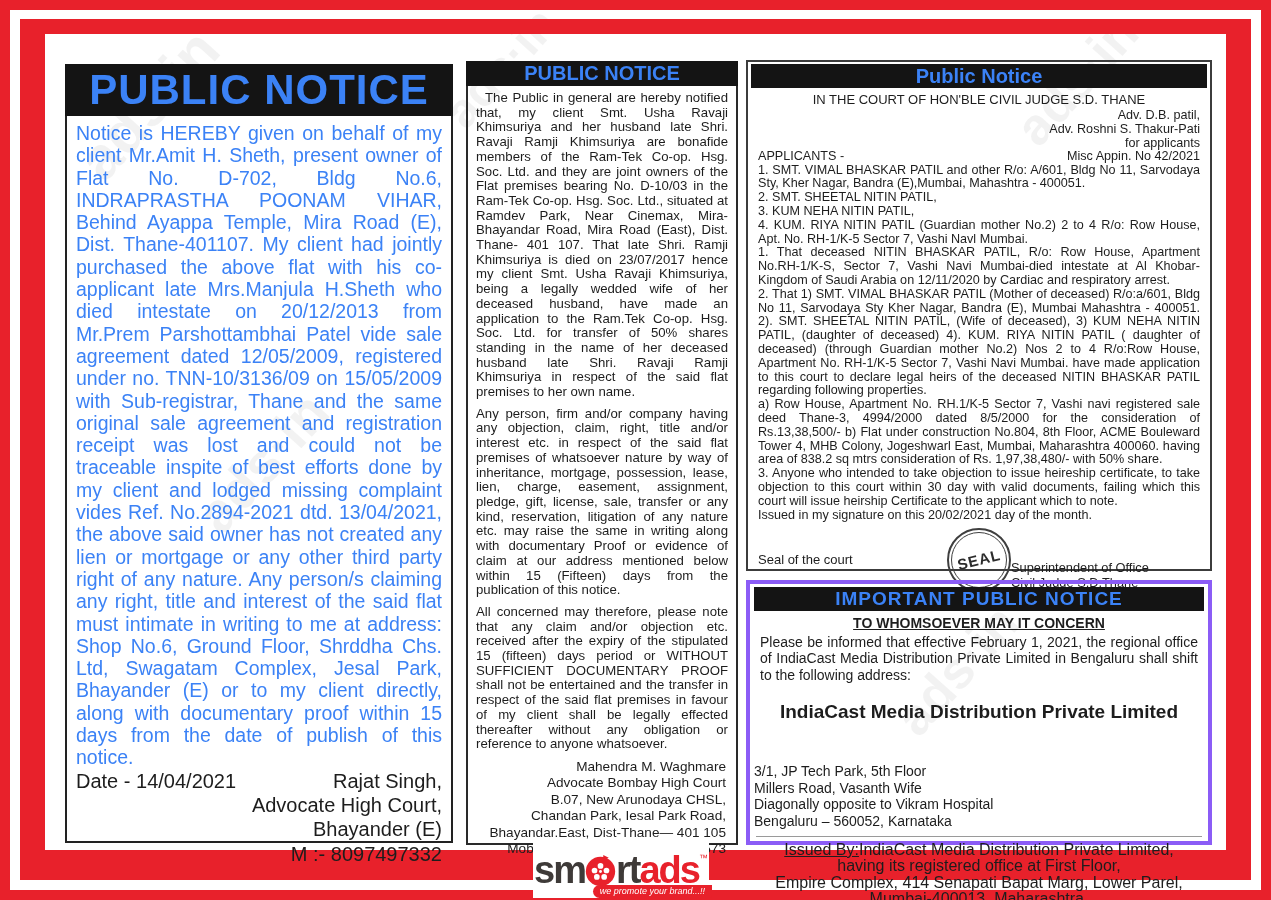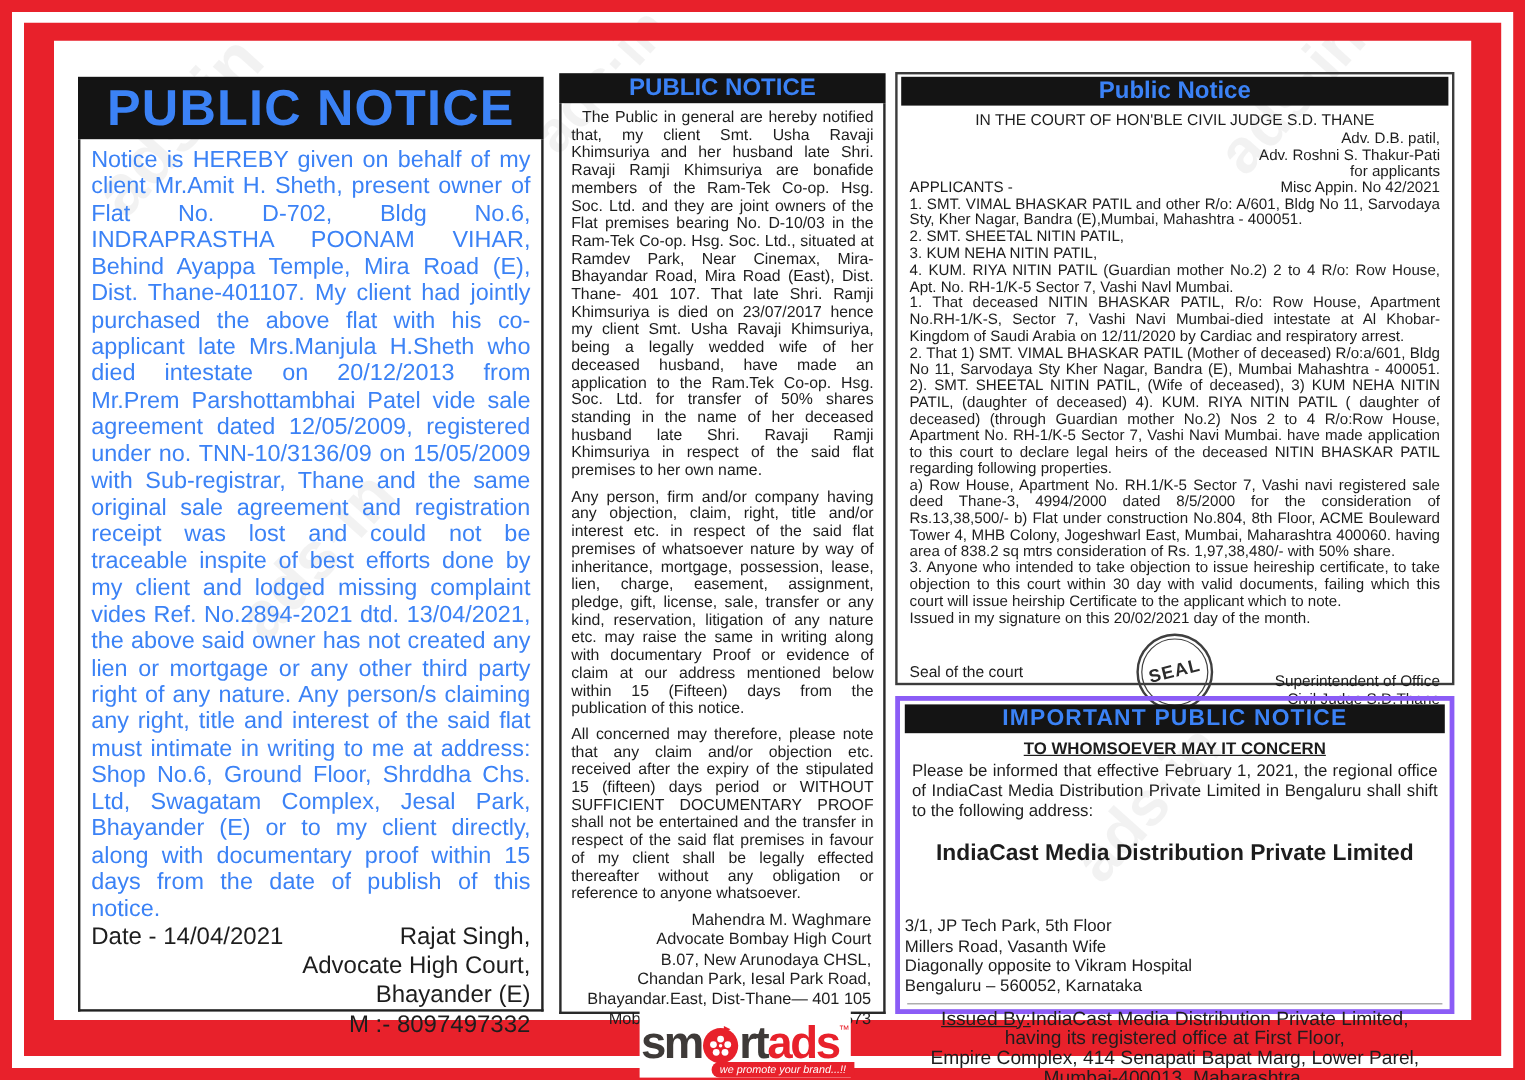--- a/index.html
+++ b/index.html
@@ -44,21 +44,21 @@
   .court-line{text-align:center;font-size:13px;margin:2px 0 1px;}
   .adv-block{text-align:right;line-height:14px;}
   .app-row{display:flex;justify-content:space-between;}
   .court-para{text-align:justify;}
   .seal-row{display:flex;align-items:center;margin-top:6px;}
   .seal-left{flex:1;font-size:13px;}
   .seal{width:60px;height:60px;border:2px solid #3f3f3f;border-radius:50%;position:relative;
     display:flex;align-items:center;justify-content:center;flex:0 0 auto;}
   .seal::after{content:"";position:absolute;inset:2px;border:1px solid #3f3f3f;border-radius:50%;}
   .seal span{transform:rotate(-14deg);font-weight:bold;font-size:15px;letter-spacing:1px;color:#2c2c2c;}
-  .seal-right{flex:1;text-align:right;font-size:12.8px;line-height:15px;align-self:flex-end;padding-bottom:2px;}
+  .seal-right{flex:1;text-align:left;font-size:12.8px;line-height:15px;align-self:flex-end;padding-bottom:2px;}
   
   .imp-box{position:absolute;left:746px;top:580px;width:466px;height:265px;z-index:4;
     border:4px solid #8b5cf6;box-sizing:border-box;padding:3px 4px;}
   .imp-band{height:24px;line-height:24px;font-size:19px;letter-spacing:1px;}
   .imp-sub{text-align:center;font-weight:bold;text-decoration:underline;font-size:14px;margin:4px 0 3px;}
   .imp-intro{font-size:14px;line-height:16.4px;text-align:justify;padding:0 6px;}
   .imp-company{text-align:center;font-weight:bold;font-size:19px;margin-top:18px;}
   .imp-addr{text-align:left;font-size:14px;line-height:16.6px;margin-top:40px;}
   .imp-divider{border-top:1px solid #9a9a9a;margin:6px 2px 5px;}
   .imp-issued{text-align:center;font-size:16px;line-height:16.6px;}

